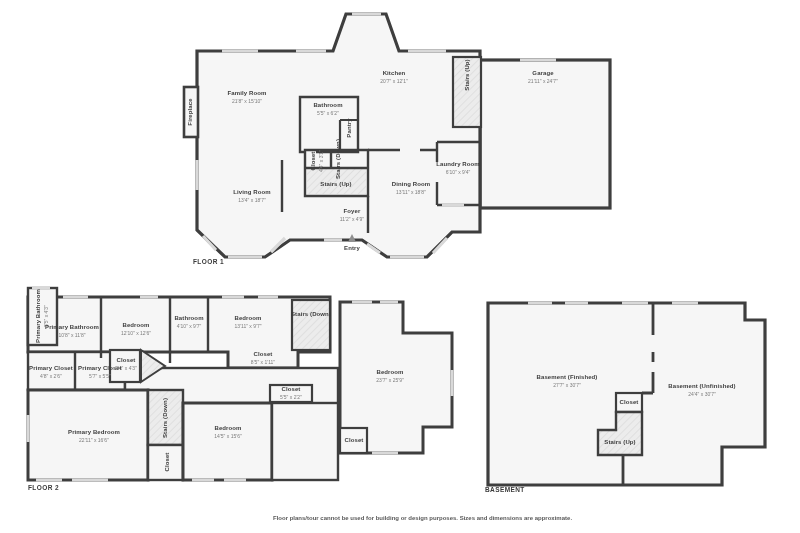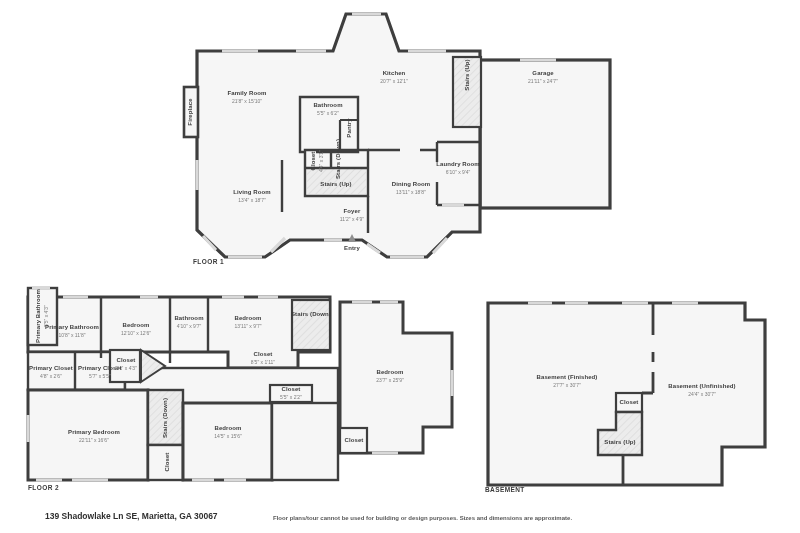--- a/index.html
+++ b/index.html
@@ -117,21 +117,20 @@
       <g stroke="#d9d9d9" stroke-width="3.2">
         <path d="M528,303 H552 M565,303 H588 M622,303 H648 M672,303 H698"></path>
       </g>
     </g>
   </svg>
 
   <div class="floor-title" style="left:193px;top:258px">FLOOR 1</div>
   <div class="floor-title" style="left:28px;top:484px">FLOOR 2</div>
   <div class="floor-title" style="left:485px;top:486px">BASEMENT</div>
 
-  <div class="addr">139 Shadowlake Ln SE, Marietta, GA 30067</div>
   <div class="disc">Floor plans/tour cannot be used for building or design purposes. Sizes and dimensions are approximate.</div>
 <div class="room vert" style="left: 191px; top: 112px;">
       <span class="rn">Fireplace</span>
     </div>
     <div class="room" style="left: 247px; top: 97px;">
       <span class="rn">Family Room</span>
       <span class="rd">21'8" x 15'10"</span>
     </div>
     <div class="room" style="left: 328px; top: 109px;">
       <span class="rn">Bathroom</span>

